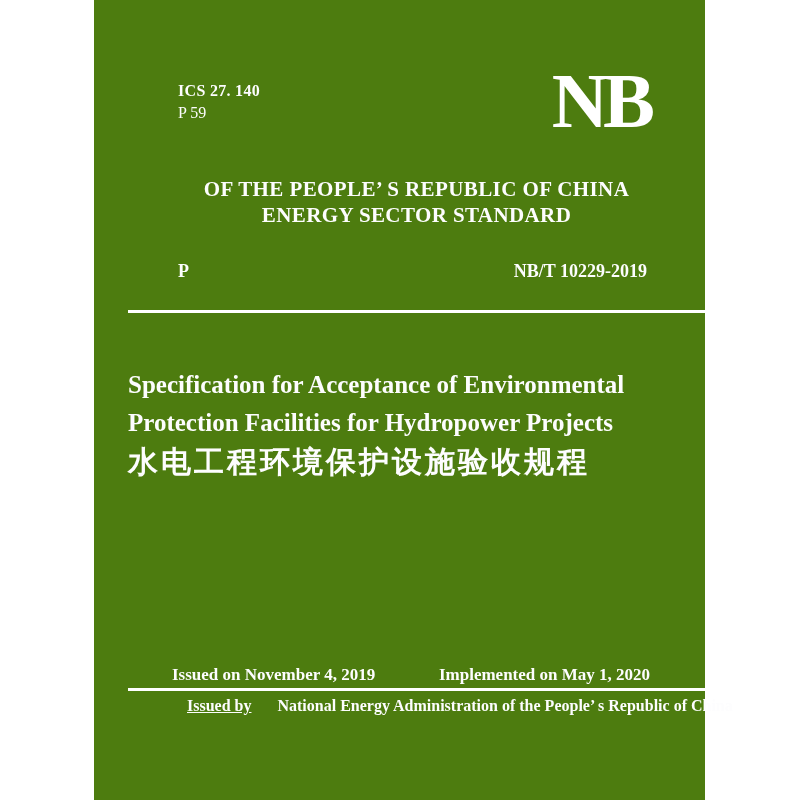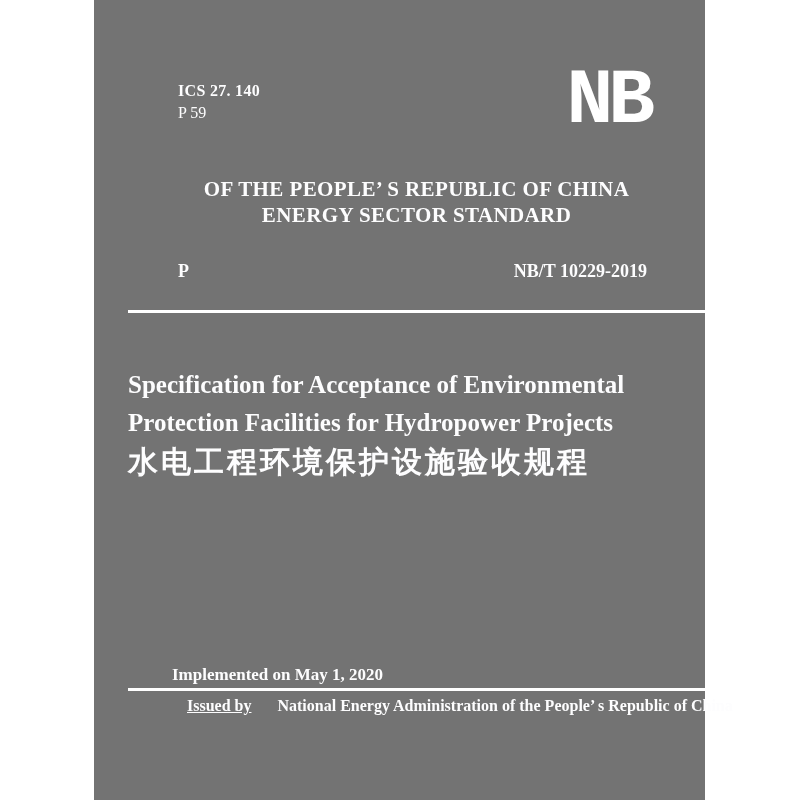--- a/index.html
+++ b/index.html
@@ -11,37 +11,37 @@
   }
   .page {
     position: relative;
     width: 800px; height: 800px;
     background: #ffffff;
   }
   .cover {
     position: absolute;
     left: 94px; top: 0;
     width: 611px; height: 800px;
-    background: #737373;
+    background: #4d7c0f;
     color: #ffffff;
   }
   .txt { color: #fdfdfe; }
 
   .ics-line {
     position: absolute; left: 84px; top: 82px;
     font-size: 16px; font-weight: bold; letter-spacing: 0.3px;
   }
   .p-line {
     position: absolute; left: 84px; top: 104px;
     font-size: 16px; font-weight: normal;
   }
 
   .nb-logo {
     position: absolute; right: 55px; top: 62px;
-    font-family: Liberation Mono, monospace;
+    font-family: Liberation Serif, serif;
     font-size: 78px; font-weight: bold;
     letter-spacing: -5px;
     line-height: 1;
     color: #ffffff;
   }
 
   .heading-block {
     position: absolute; left: 34px; top: 176px;
     width: 577px;
     text-align: center;
@@ -121,20 +121,21 @@
 
     <div class="rule rule-top"></div>
 
     <div class="title-block">
       <div class="title-en txt">Specification for Acceptance of Environmental</div>
       <div class="title-en txt">Protection Facilities for Hydropower Projects</div>
       <div class="title-zh txt">水电工程环境保护设施验收规程</div>
     </div>
 
     <div class="dates-row">
+      <span class="txt">Issued on November 4, 2019</span>
       <span class="txt">Implemented on May 1, 2020</span>
     </div>
 
     <div class="rule rule-bottom"></div>
 
     <div class="issuer-row">
       <span class="issuer-label txt">Issued by</span><span class="txt">National Energy Administration of the People’ s Republic of China</span>
     </div>
 
   </div>

